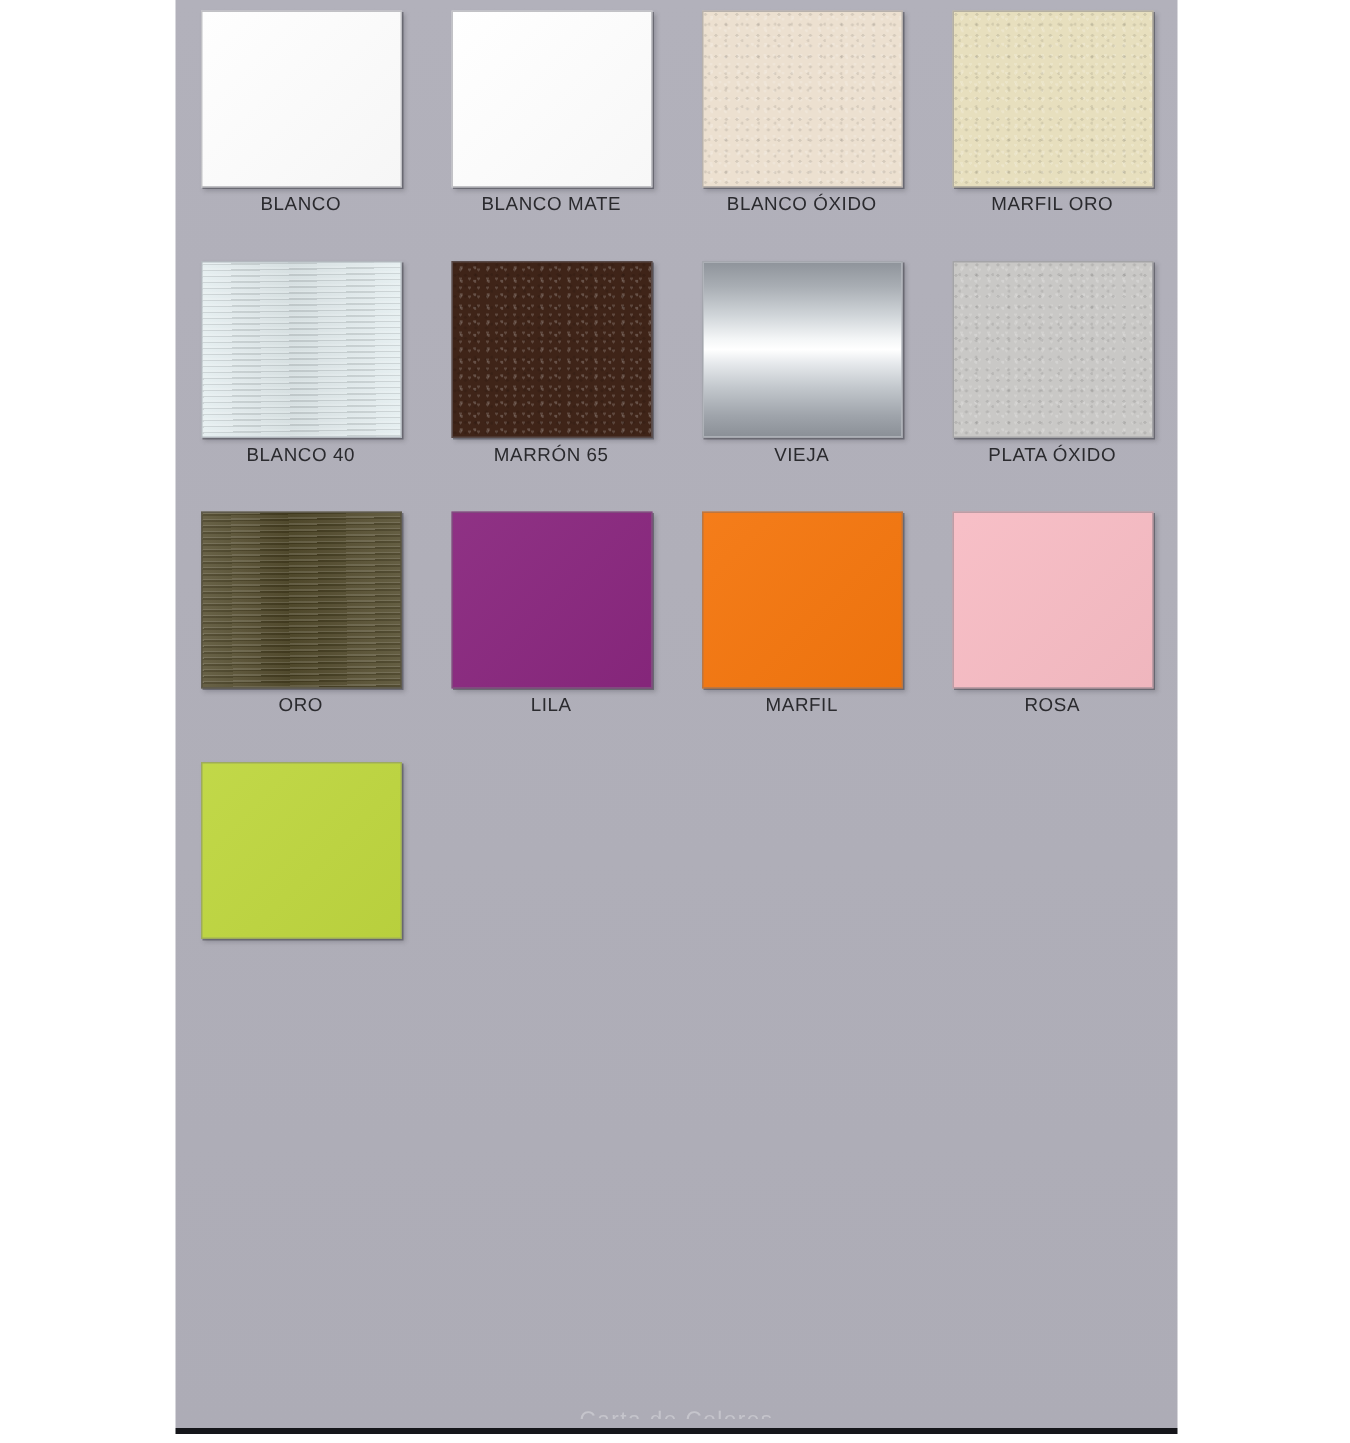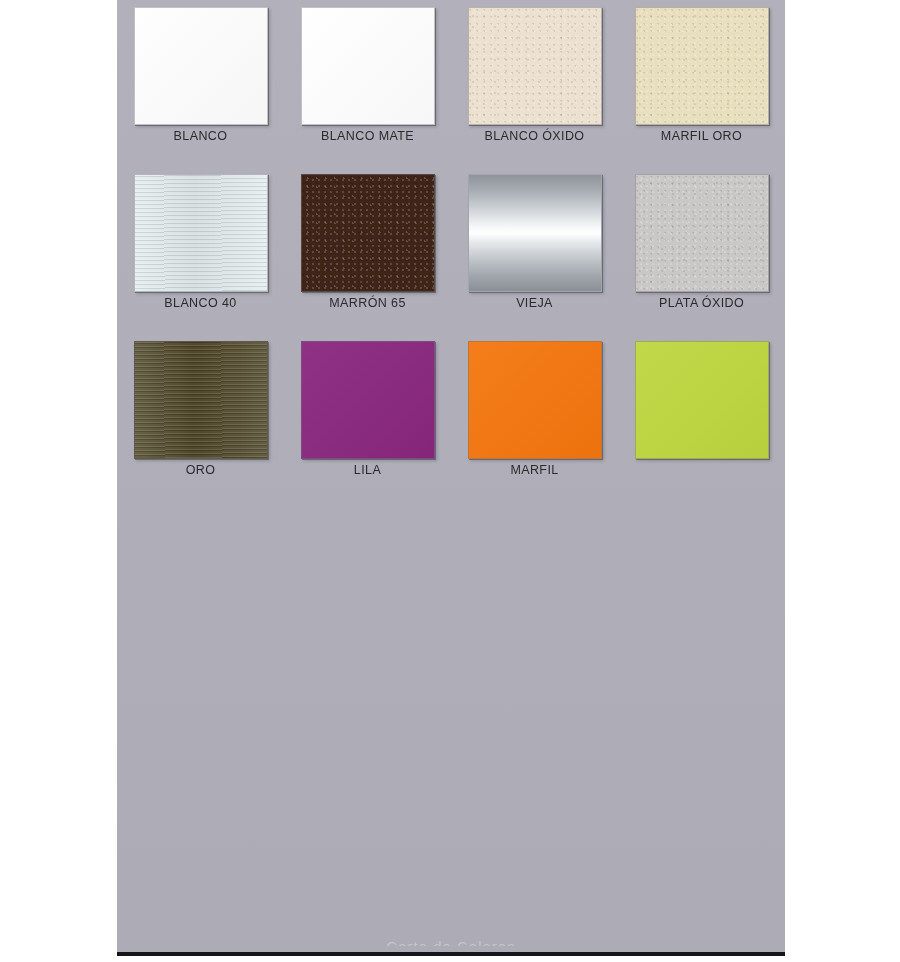--- a/index.html
+++ b/index.html
@@ -209,20 +209,28 @@
       <div class="cell">
         <div class="swatch-wrap">
           <div class="swatch" style="background: rgb(244, 118, 14);">
             <div class="tex" style="background: linear-gradient(135deg, rgba(255, 255, 255, 0.05), rgba(0, 0, 0, 0.03));"></div>
           </div>
         </div>
         <div class="label">MARFIL</div>
       </div>
       <div class="cell">
         <div class="swatch-wrap">
+          <div class="swatch" style="background: rgb(247, 188, 196);">
+            <div class="tex" style="background: linear-gradient(135deg, rgba(255, 255, 255, 0.05), rgba(0, 0, 0, 0.03));"></div>
+          </div>
+        </div>
+        <div class="label">ROSA</div>
+      </div>
+      <div class="cell">
+        <div class="swatch-wrap">
           <div class="swatch" style="background: rgb(190, 214, 63);">
             <div class="tex" style="background: linear-gradient(135deg, rgba(255, 255, 255, 0.05), rgba(0, 0, 0, 0.03));"></div>
           </div>
         </div>
         <div class="label"></div>
       </div>
     </div>
   <div class="ghost-text">Carta de Colores</div>
 </div>
 

